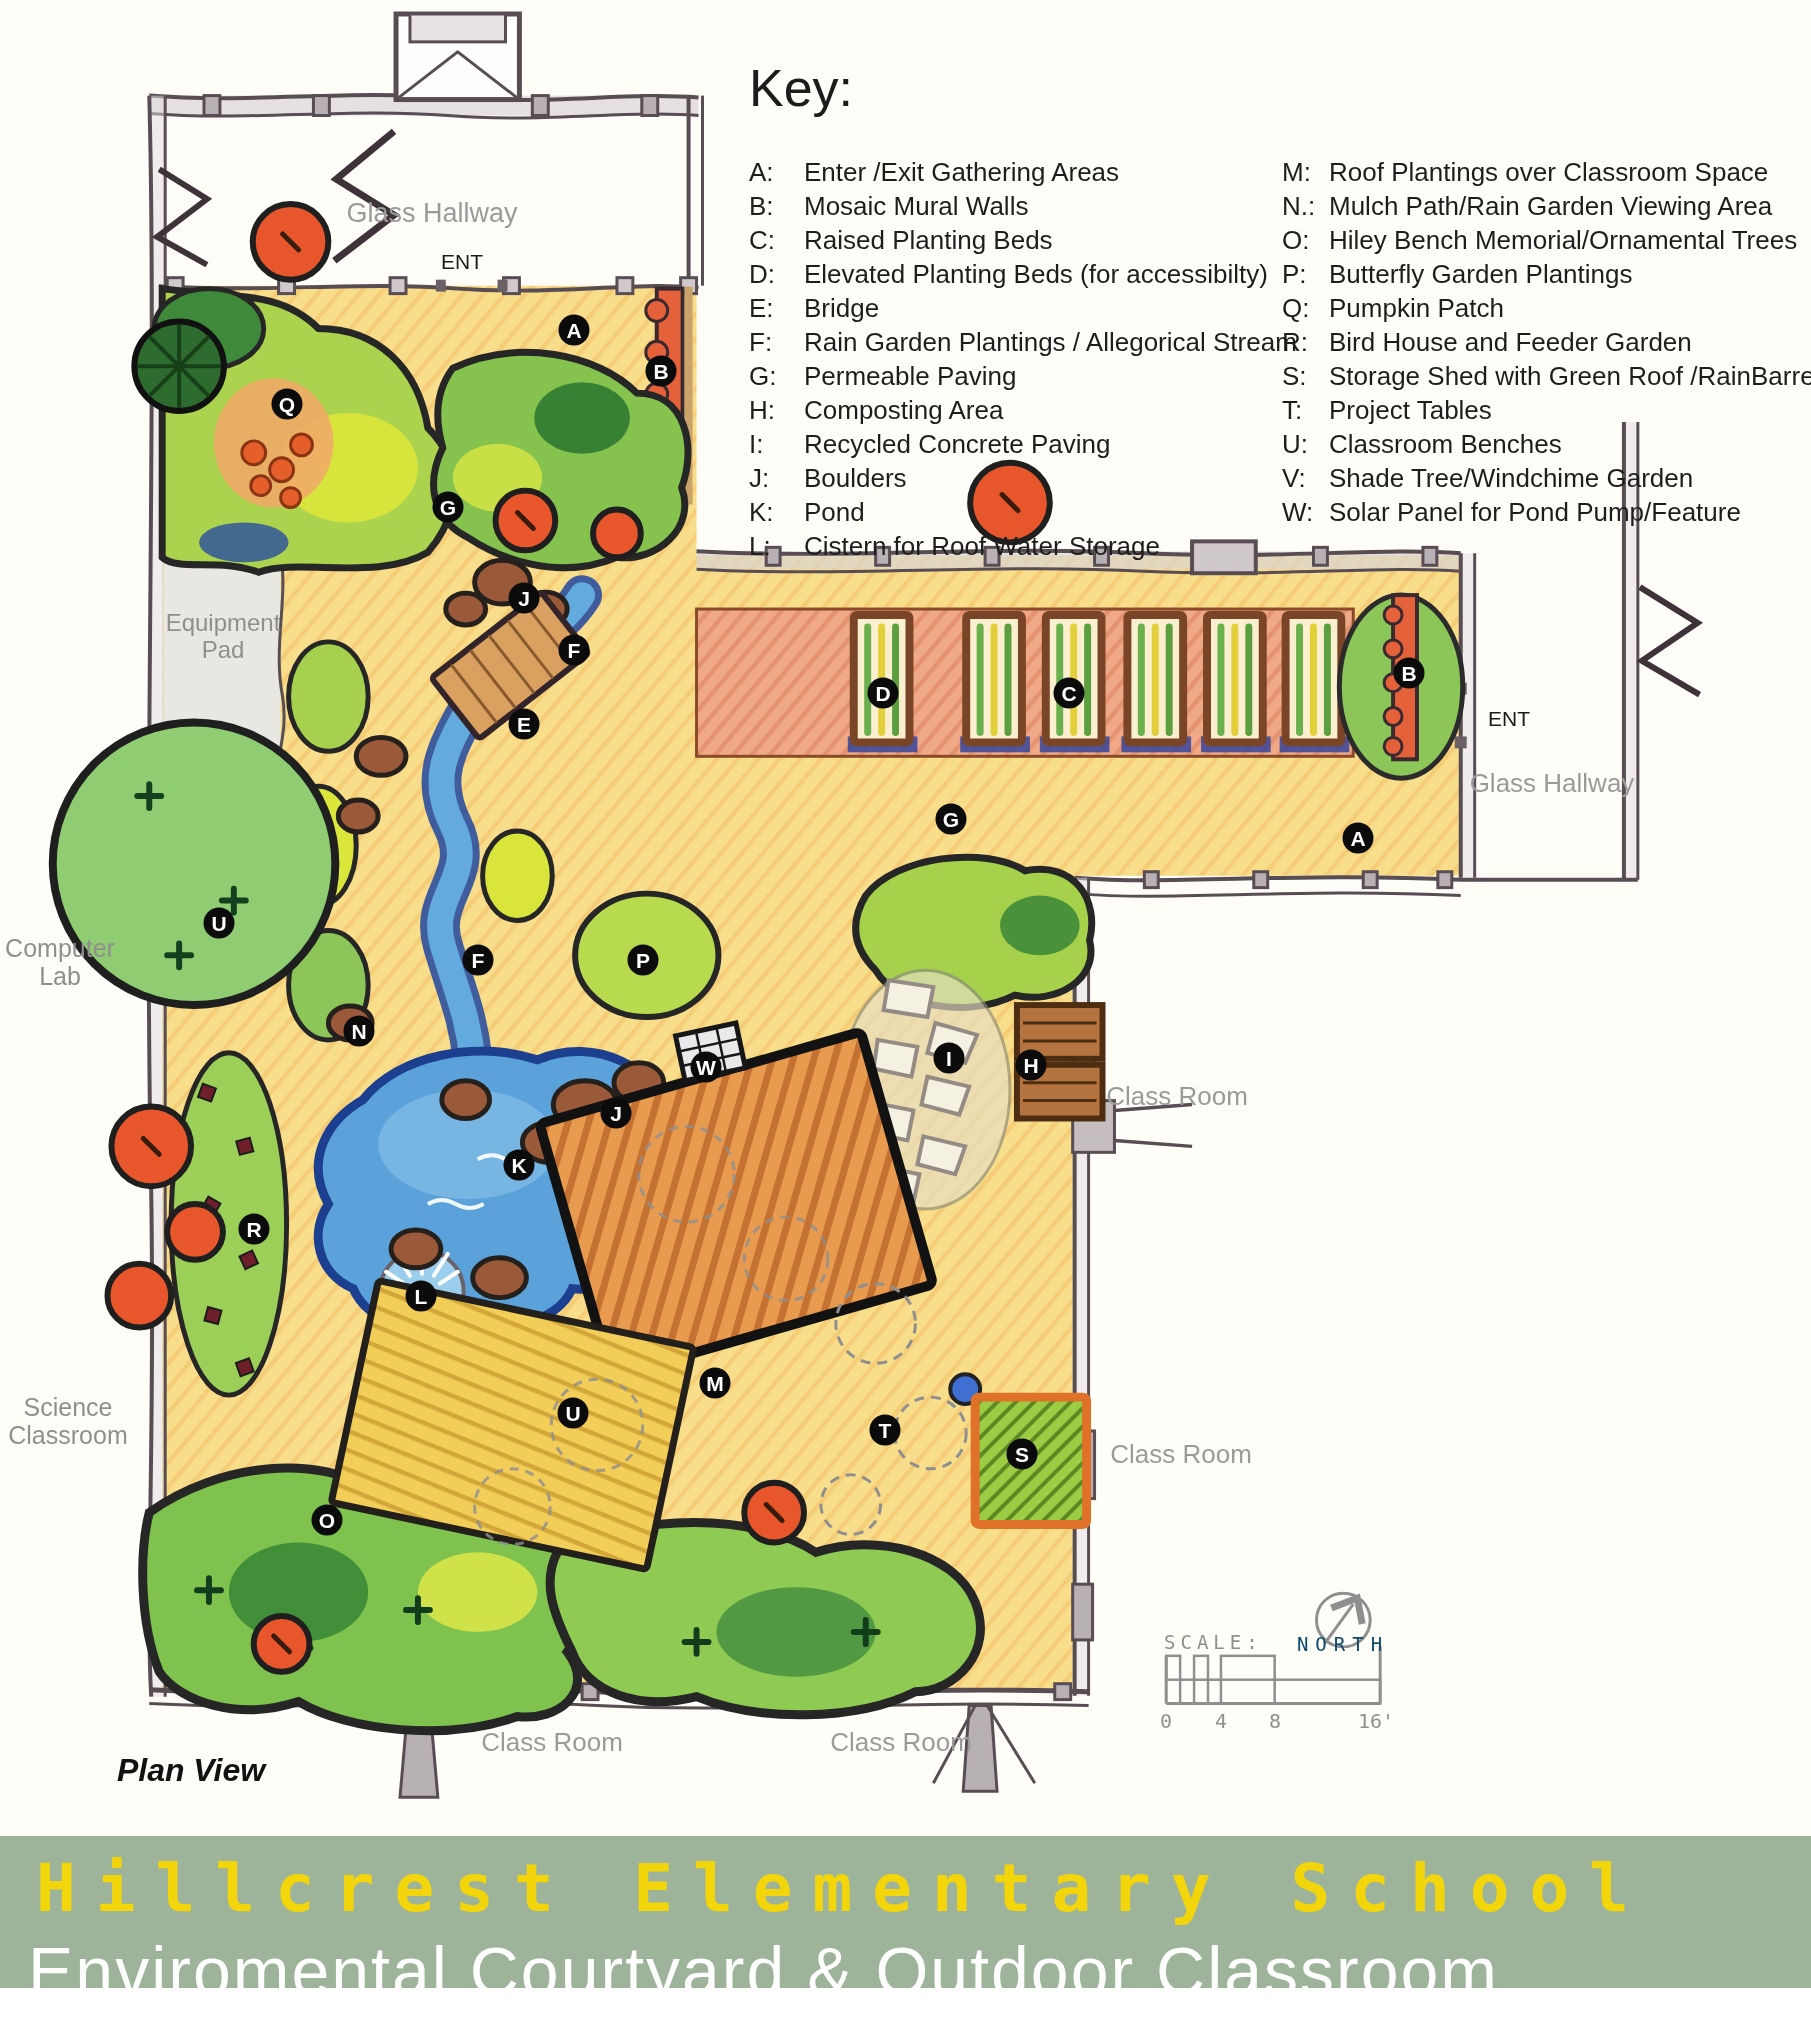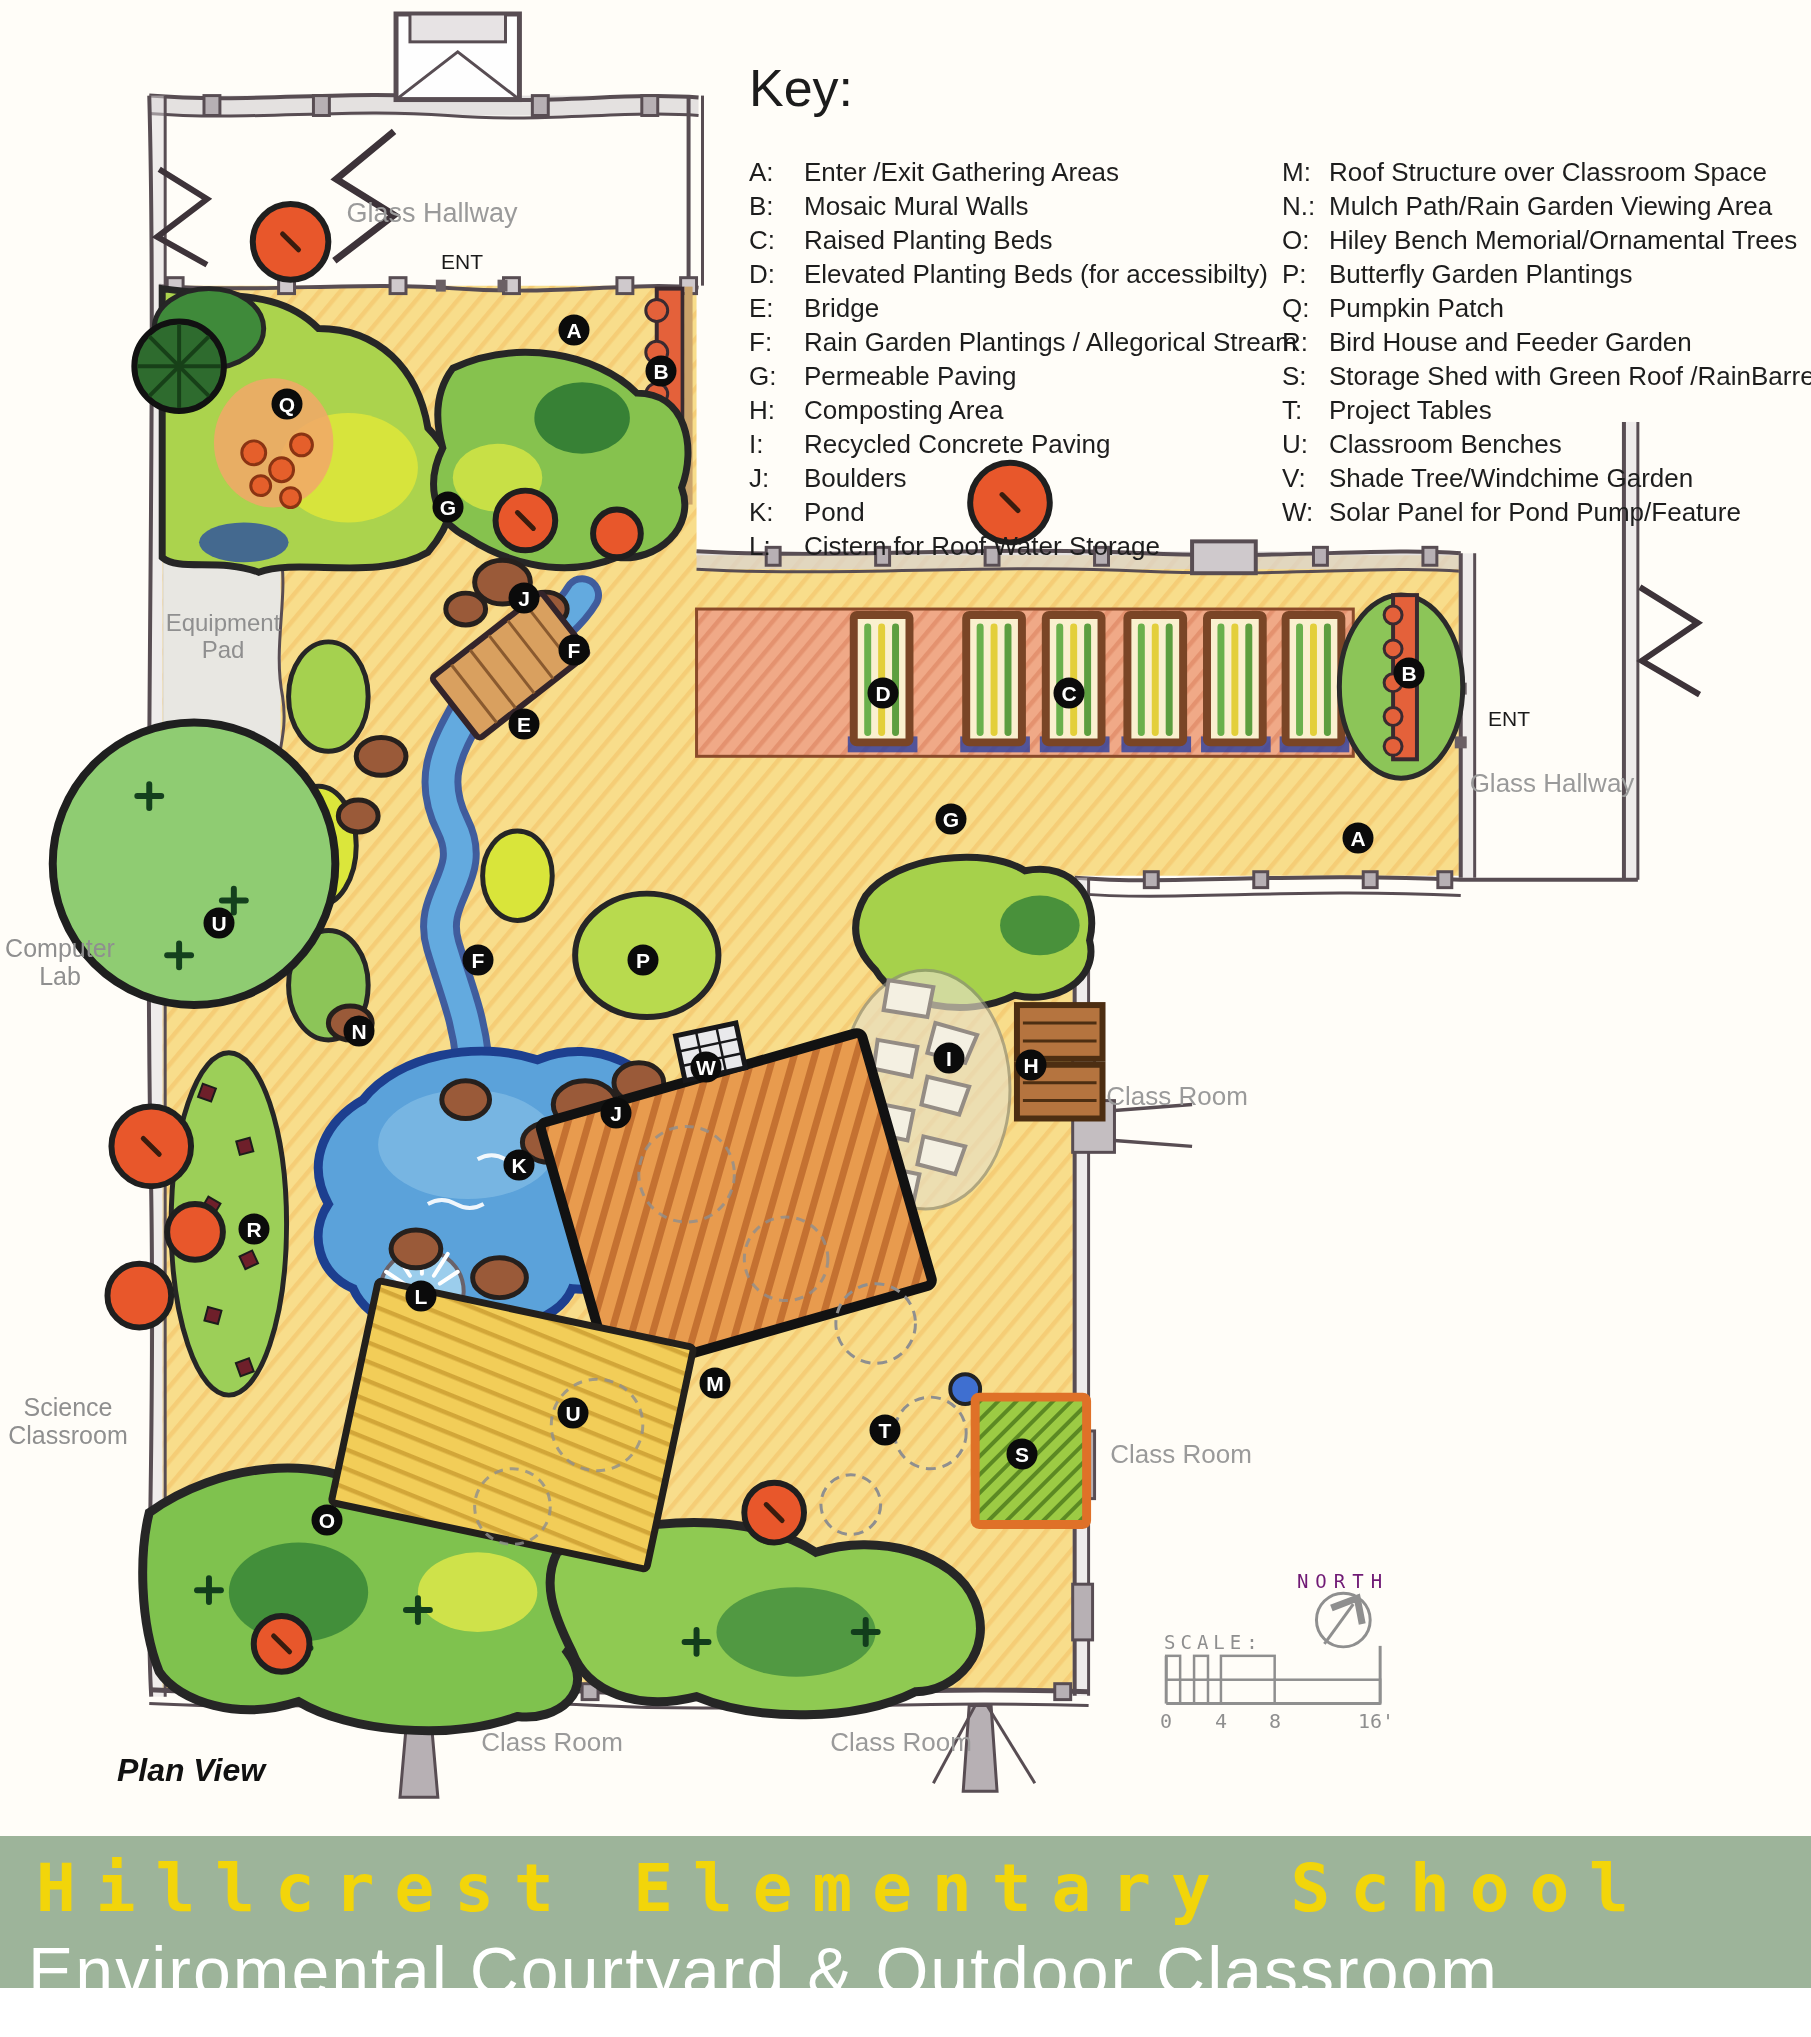--- a/index.html
+++ b/index.html
@@ -14,22 +14,22 @@
   
   #key-title{position:absolute;left:749px;top:58px;font-size:52px;color:#1c1c1c;}
   .key-col{position:absolute;top:155px;z-index:5;}
   #key-left{left:749px;width:527px;}
   #key-right{left:1282px;width:517px;}
   .key-row{height:34px;display:flex;align-items:center;font-size:26px;color:#1d1d1d;}
   #key-left .kl{width:55px;flex:none;}
   #key-right .kl{width:47px;flex:none;}
   .kt{white-space:nowrap;}
   
-  #north-label{position:absolute;left:1343px;top:1581px;transform:translate(-50%,-50%);
-               font-family:"DejaVu Sans Mono",monospace;font-size:19px;letter-spacing:7px;color:#701a75;}
+  #north-label{position:absolute;left:1343px;top:1644px;transform:translate(-50%,-50%);
+               font-family:"DejaVu Sans Mono",monospace;font-size:19px;letter-spacing:7px;color:#0c4a6e;}
   #scale-label{position:absolute;left:1164px;top:1642px;transform:translateY(-50%);
                font-family:"DejaVu Sans Mono",monospace;font-size:19px;letter-spacing:5px;color:#8f8f8f;}
   .scale-tick{position:absolute;top:1709px;transform:translateX(-50%);
               font-family:"DejaVu Sans Mono",monospace;font-size:20px;color:#8f8f8f;}
   
   #banner{position:absolute;left:0;top:1836px;width:1812px;height:186px;padding-left:17px;}
   #banner-title{position:absolute;left:36px;top:14px;font-family:"DejaVu Sans Mono",monospace;
                 font-weight:700;font-size:66px;letter-spacing:20px;white-space:nowrap;}
   #banner-subtitle{position:absolute;left:28px;top:96px;font-family:"Liberation Sans",sans-serif;
                 font-size:68px;letter-spacing:2px;white-space:nowrap;}
@@ -492,21 +492,21 @@
         <span class="kt">Pond</span>
       </div>
       <div class="key-row">
         <span class="kl">L:</span>
         <span class="kt">Cistern for Roof Water Storage</span>
       </div>
     </div>
   <div id="key-right" class="key-col">
       <div class="key-row">
         <span class="kl">M:</span>
-        <span class="kt">Roof Structure over Classroom Space</span>
+        <span class="kt">Roof Plantings over Classroom Space</span>
       </div>
       <div class="key-row">
         <span class="kl">N.:</span>
         <span class="kt">Mulch Path/Rain Garden Viewing Area</span>
       </div>
       <div class="key-row">
         <span class="kl">O:</span>
         <span class="kt">Hiley Bench Memorial/Ornamental Trees</span>
       </div>
       <div class="key-row">

